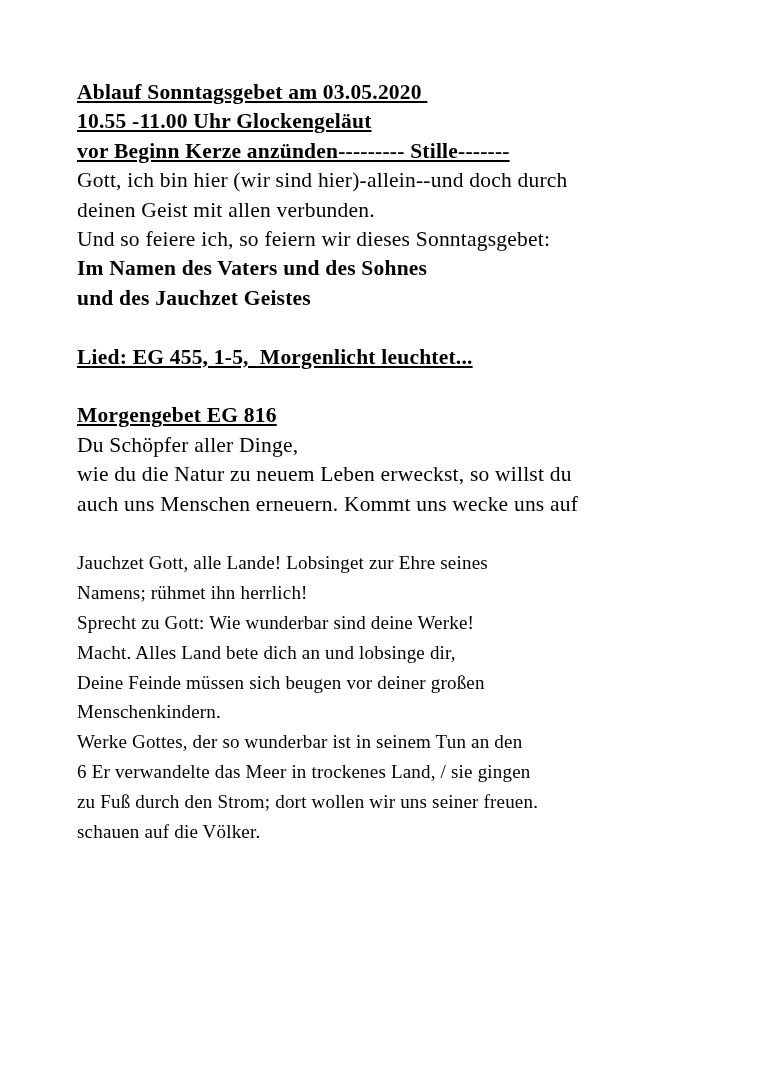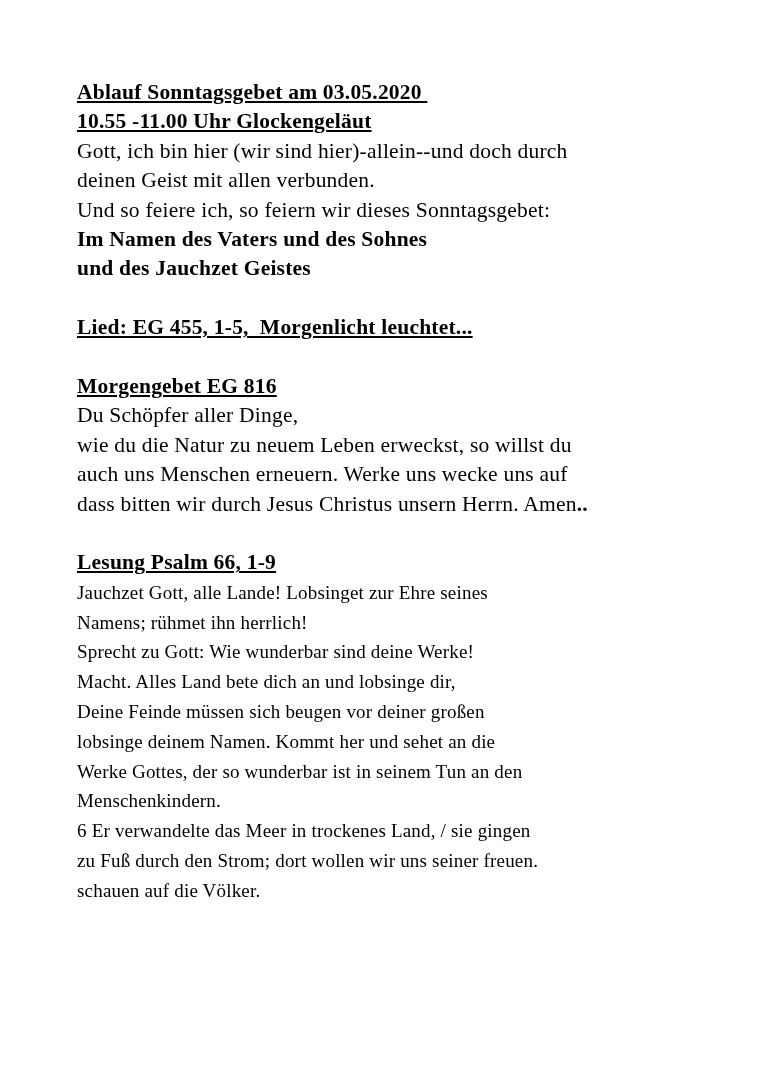--- a/index.html
+++ b/index.html
@@ -62,20 +62,21 @@
 </style>
 </head>
 <body>
 
 <div class="page">
   <div class="doc-body">
 
     <div class="para">
       <span class="line bold underline">Ablauf Sonntagsgebet am 03.05.2020 </span>
       <span class="line bold underline">10.55 -11.00 Uhr Glockengeläut</span>
+      <span class="line bold underline">vor Beginn Kerze anzünden--------- Stille-------</span>
     </div>
 
     <div class="para">
       <span class="line">Gott, ich bin hier (wir sind hier)-allein--und doch durch</span>
       <span class="line">deinen Geist mit allen verbunden.</span>
       <span class="line">Und so feiere ich, so feiern wir dieses Sonntagsgebet:</span>
       <span class="line bold">Im Namen des Vaters und des Sohnes</span>
       <span class="line bold">und des Jauchzet Geistes</span>
     </div>
 
@@ -84,35 +85,32 @@
     <div class="para">
       <span class="line bold underline">Lied: EG 455, 1-5,  Morgenlicht leuchtet...</span>
     </div>
 
     <span class="line blank"></span>
 
     <div class="para">
       <span class="line bold underline">Morgengebet EG 816</span>
       <span class="line">Du Schöpfer aller Dinge,</span>
       <span class="line">wie du die Natur zu neuem Leben erweckst, so willst du</span>
-      <span class="line">auch uns Menschen erneuern. Werke uns wecke uns auf</span>
-      <span class="line"><span>dass bitten wir durch Jesus Christus unsern Herrn. Amen</span><span class="trailing-bold">..</span></span>
+      <span class="line">auch uns Menschen erneuern. Kommt uns wecke uns auf</span>
     </div>
 
     <span class="line blank"></span>
 
     <div class="para">
-      <span class="line bold underline">Lesung Psalm 66, 1-9</span>
       <span class="line psalm">Jauchzet Gott, alle Lande! Lobsinget zur Ehre seines</span>
       <span class="line psalm">Namens; rühmet ihn herrlich!</span>
       <span class="line psalm">Sprecht zu Gott: Wie wunderbar sind deine Werke!</span>
       <span class="line psalm">Macht. Alles Land bete dich an und lobsinge dir,</span>
       <span class="line psalm">Deine Feinde müssen sich beugen vor deiner großen</span>
-      <span class="line psalm">lobsinge deinem Namen. Kommt her und sehet an die</span>
+      <span class="line psalm">Menschenkindern.</span>
       <span class="line psalm">Werke Gottes, der so wunderbar ist in seinem Tun an den</span>
-      <span class="line psalm">Menschenkindern.</span>
       <span class="line psalm">6 Er verwandelte das Meer in trockenes Land, / sie gingen</span>
       <span class="line psalm">zu Fuß durch den Strom; dort wollen wir uns seiner freuen.</span>
       <span class="line psalm">schauen auf die Völker.</span>
     </div>
 
   </div>
 </div>
 
 </body></html>

